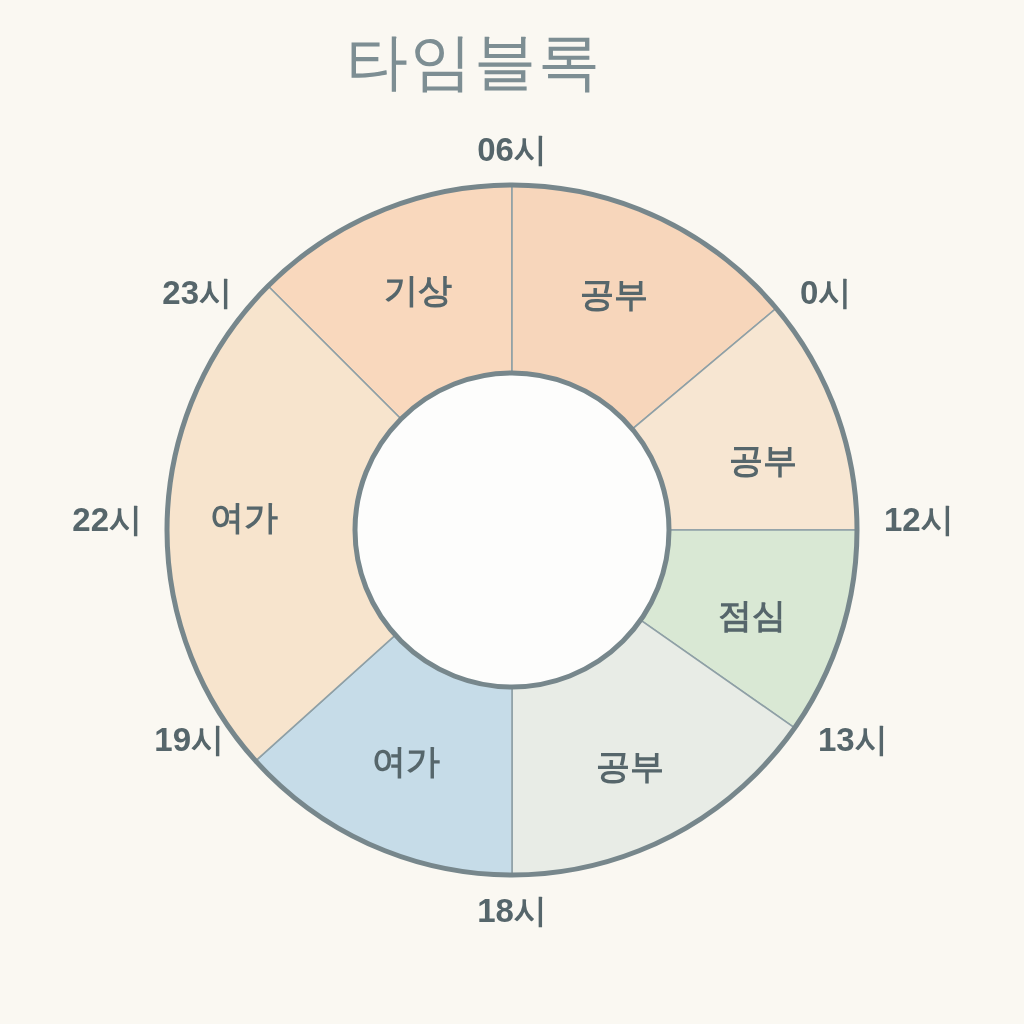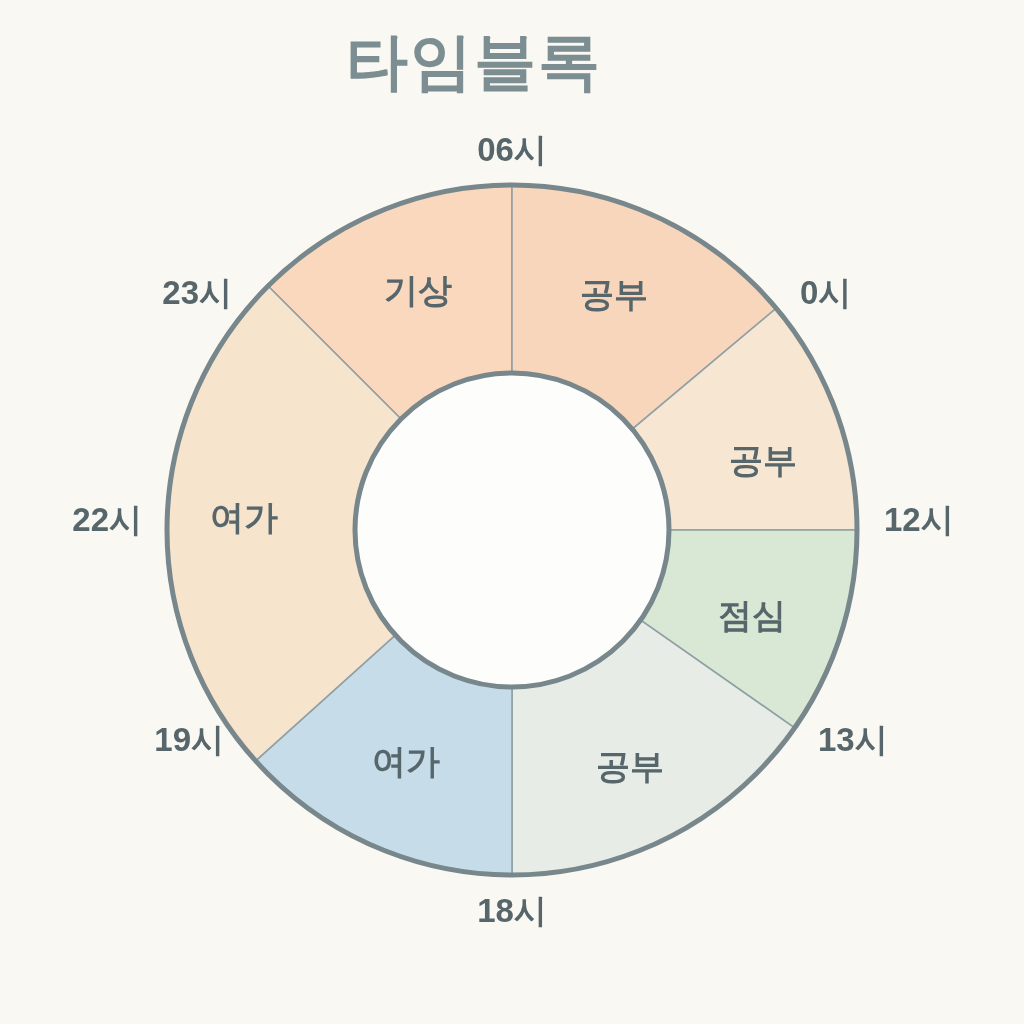--- a/index.html
+++ b/index.html
@@ -8,21 +8,21 @@
     background:#faf8f2;
     font-family:"Liberation Sans","DejaVu Sans",sans-serif;
     overflow:hidden;
     position:relative;
   }
   #page-title{
     position:absolute;
     top:20px;left:0;width:948px;
     text-align:center;
     font-size:62px;
-    font-weight:700;
+    font-weight:400;
     letter-spacing:2px;
     color:#7d8e93;
   }
   #chart-wrap{
     position:absolute;
     left:0;top:0;width:1024px;height:1024px;
   }
   svg{display:block;}
   .seg{stroke:#8fa0a6;stroke-width:1.6;}
   .ring-outline{fill:none;stroke:#77878c;stroke-width:5;}

